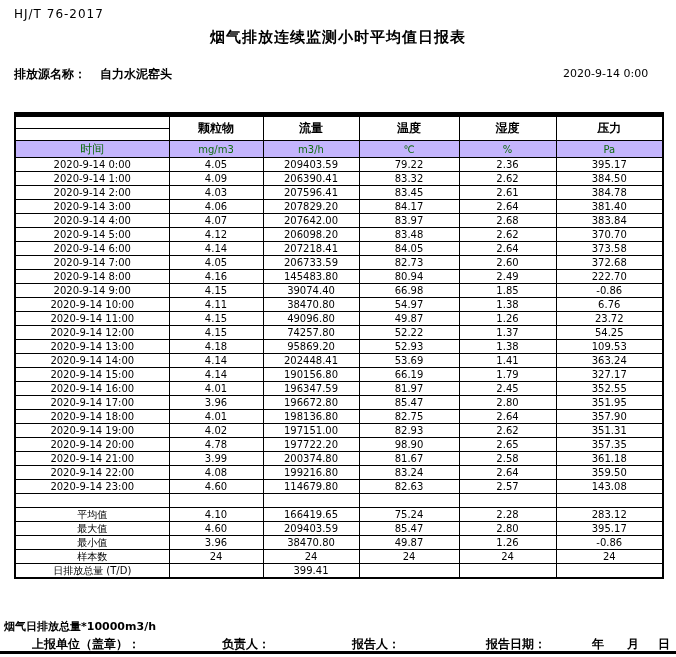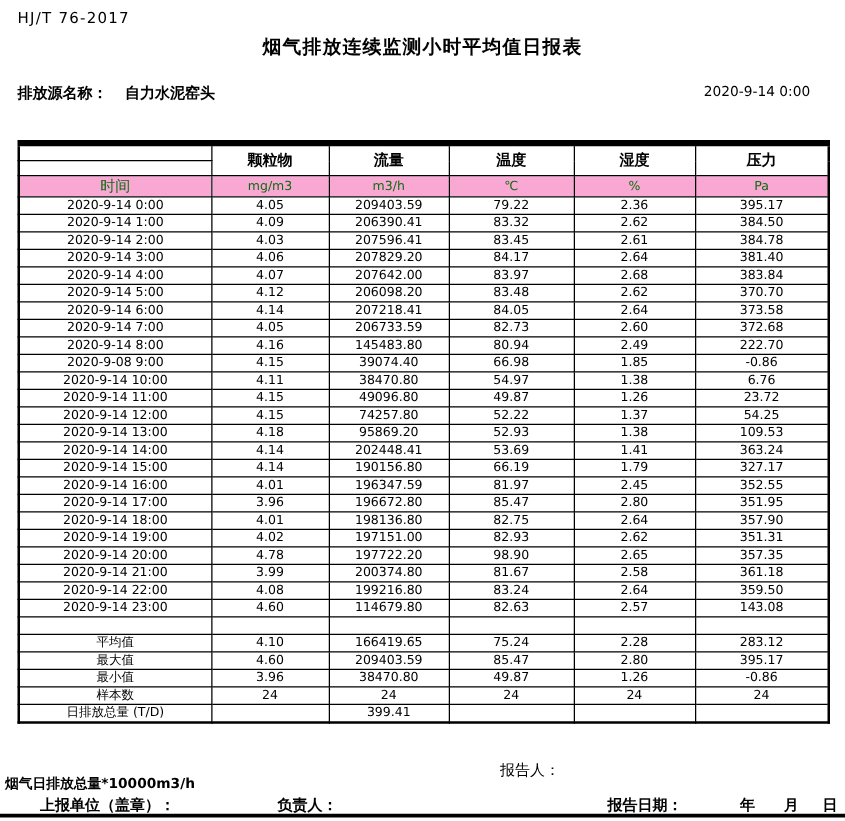--- a/index.html
+++ b/index.html
@@ -18,30 +18,30 @@
     position:absolute;left:14px;top:112px;width:648px;
     border-collapse:collapse;table-layout:fixed;
     border:2px solid #000;border-top:5px solid #000;
   }
   table.report td{
     border:1px solid #000;text-align:center;vertical-align:middle;
     padding:0;font-size:10px;line-height:13px;overflow:hidden;white-space:nowrap;
   }
   tr.hrow td{height:11px;}
   tr.hrow td.pollutant{font-size:12px;font-weight:bold;}
-  tr.green td{height:16px;background:#f9a8d4;color:#0f6b0f;font-size:10px;}
+  tr.green td{height:16px;background:#c4b5fd;color:#0f6b0f;font-size:10px;}
   tr.green td.time-head{font-size:12px;}
   tbody tr td{height:13px;}
   tr.empty-row td{height:13px;}
   td.summary-label{font-size:11px;}
 
   .f-note{position:absolute;left:4px;top:619px;font-size:11px;font-weight:bold;}
   .f-unit{position:absolute;left:4px;top:636px;font-size:12px;font-weight:bold;margin-left:28px;}
   .f-manager{position:absolute;left:222px;top:636px;font-size:12px;font-weight:bold;}
-  .f-reporter{position:absolute;left:352px;top:608px;font-size:12px;font-weight:normal;margin-left:48px;}
+  .f-reporter{position:absolute;left:352px;top:636px;font-size:12px;font-weight:bold;}
   .f-date{position:absolute;left:486px;top:636px;font-size:12px;font-weight:bold;}
   .f-year{position:absolute;left:592px;top:636px;font-size:12px;font-weight:bold;}
   .f-month{position:absolute;left:627px;top:636px;font-size:12px;font-weight:bold;}
   .f-day{position:absolute;left:658px;top:636px;font-size:12px;font-weight:bold;}
   .bottom-line{position:absolute;left:0;top:651px;width:676px;height:3px;background:#000;}
 </style>
 </head>
 <body>
 
 <div class="standard">HJ/T 76-2017</div>
@@ -147,21 +147,21 @@
       </tr>
       <tr>
         <td>2020-9-14 8:00</td>
         <td>4.16</td>
         <td>145483.80</td>
         <td>80.94</td>
         <td>2.49</td>
         <td>222.70</td>
       </tr>
       <tr>
-        <td>2020-9-08 9:00</td>
+        <td>2020-9-14 9:00</td>
         <td>4.15</td>
         <td>39074.40</td>
         <td>66.98</td>
         <td>1.85</td>
         <td>-0.86</td>
       </tr>
       <tr>
         <td>2020-9-14 10:00</td>
         <td>4.11</td>
         <td>38470.80</td>

